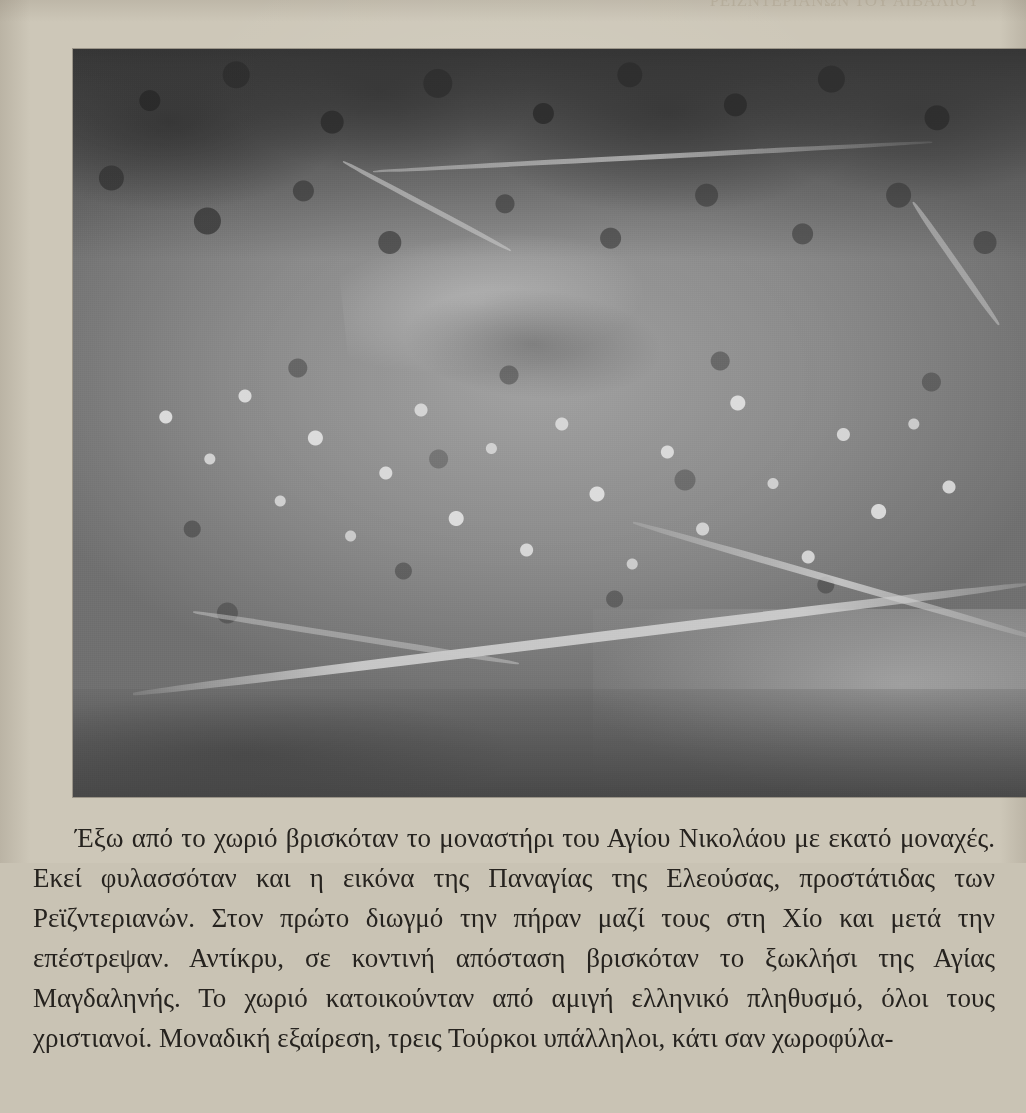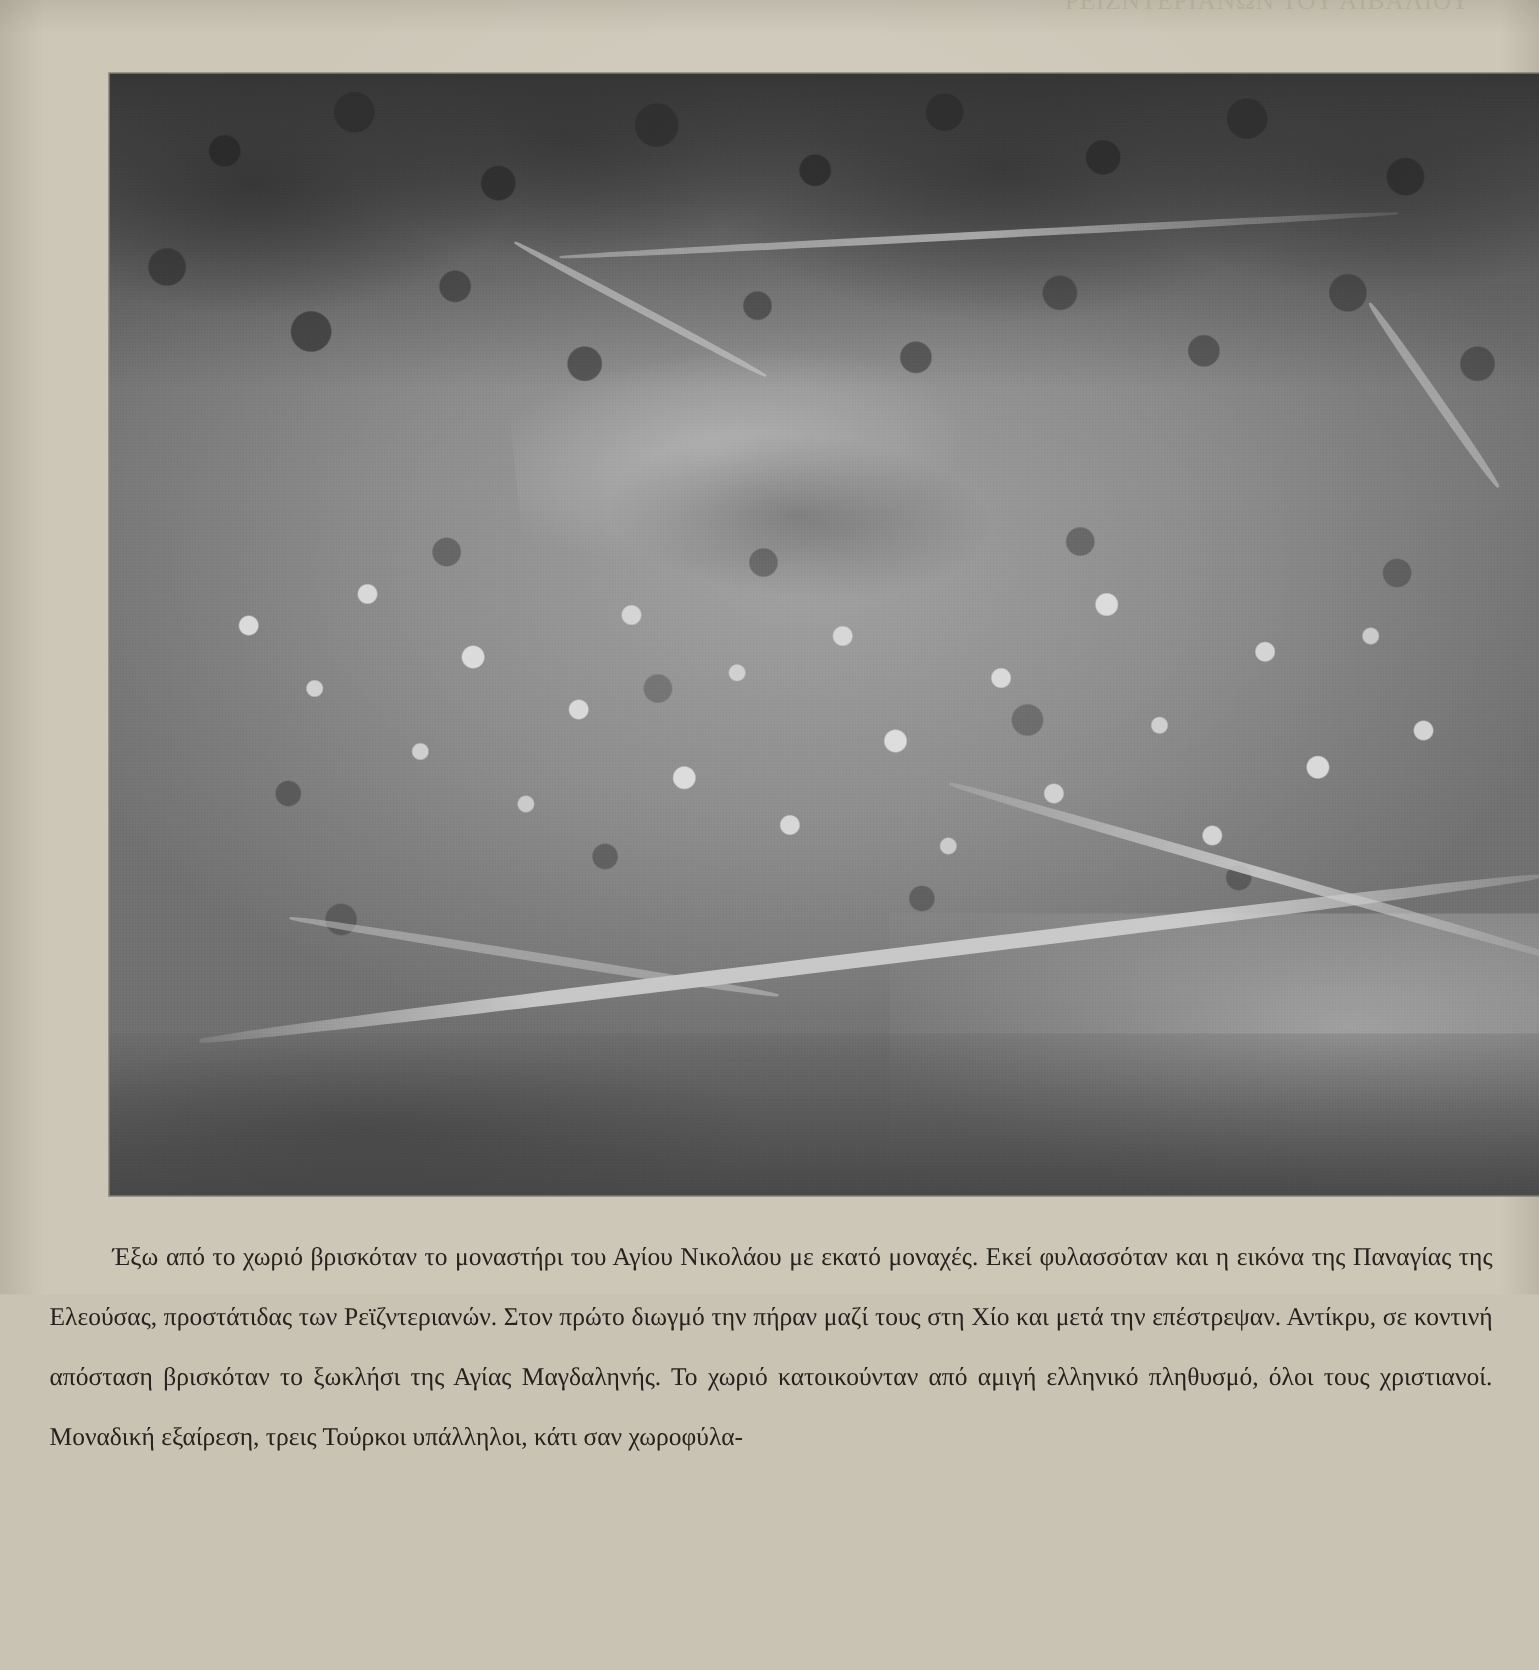--- a/index.html
+++ b/index.html
@@ -238,21 +238,21 @@
     pointer-events: none;
   }
 
   
   .body-text {
     position: absolute;
     left: 33px;
     top: 818px;
     width: 962px;
     color: #26231f;
-    font-size: 17px;
+    font-size: 27px;
     line-height: 40px;
     text-align: justify;
     text-justify: inter-word;
     font-family: "Liberation Serif", serif;
   }
   .body-text p { margin: 0; text-indent: 42px; }
 </style>
 </head>
 <body>
 

